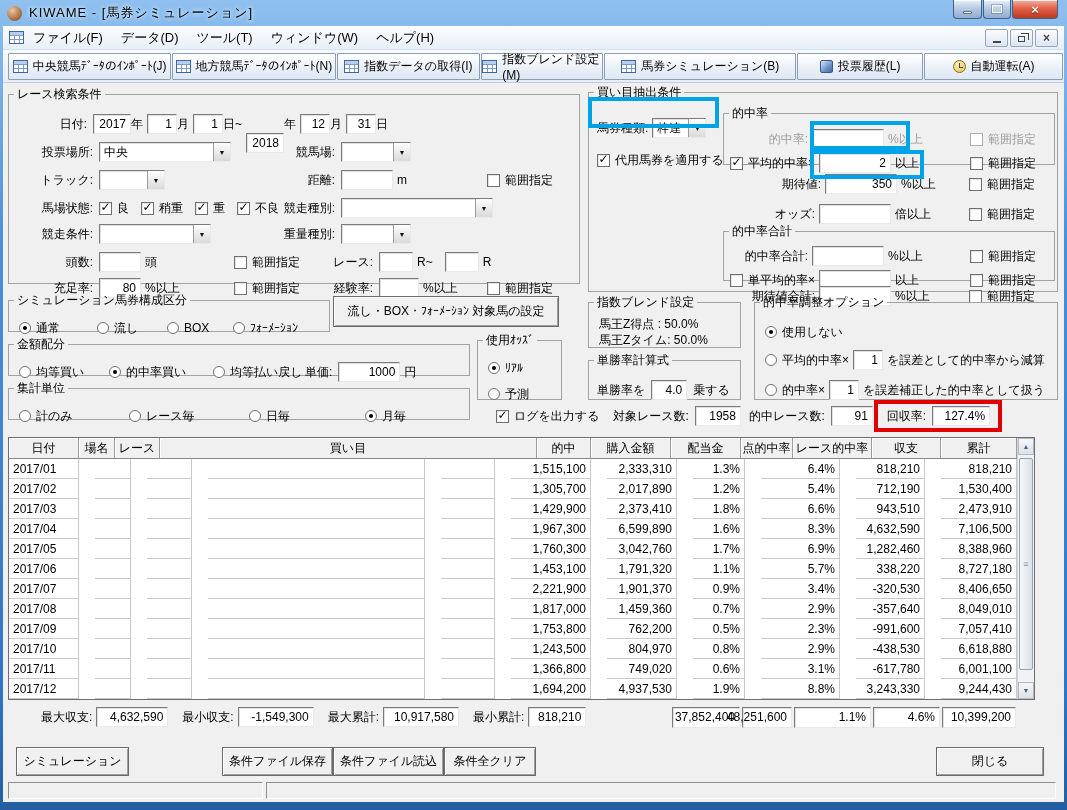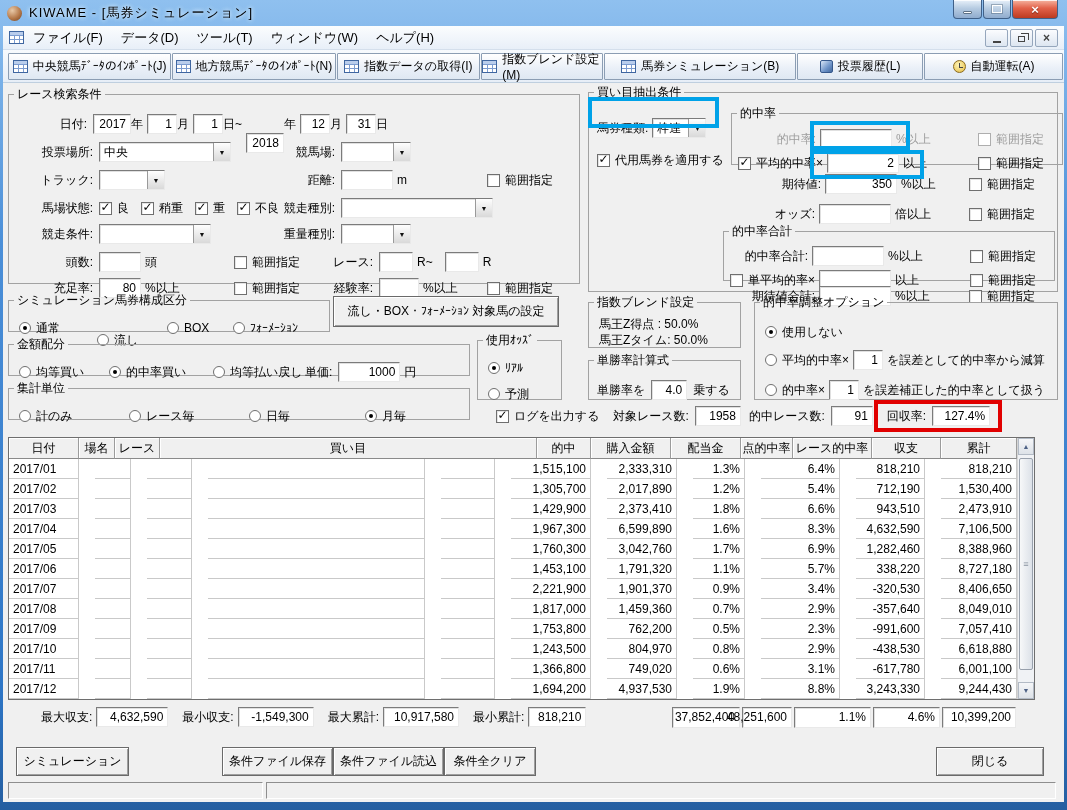--- a/index.html
+++ b/index.html
@@ -305,21 +305,21 @@
         <span class="sp4"></span>
       <span class="combo" style="width:54px;text-align:right;">
           <span class="cval">枠連</span>
           <span class="cbtn">▼</span>
         </span>
     </div>
     <div class="row" style="left:8px;top:48px;">
       <span class="cb on"></span>
         <span class="ltxt">代用馬券を適用する</span>
     </div>
-    <fieldset class="fs" style="left:134px;top:4px;width:332px;height:60px;margin-left:8px;">
+    <fieldset class="fs" style="left:134px;top:4px;width:332px;height:60px;">
       <legend>的中率</legend>
       <div class="row disabled" style="left:0;top:6px;">
         <span class="lbl" style="width:84px;">的中率:</span>
           <span class="sp4"></span>
         <span class="tf" style="width:72px;"></span>
           <span class="sp4"></span>
         <span class="ltxt">%以上</span>
       </div>
       <div class="row disabled" style="left:246px;top:6px;">
         <span class="cb"></span>
@@ -398,21 +398,21 @@
         <span class="ltxt">範囲指定</span>
     </div>
   </fieldset>
 
   <fieldset class="fs" style="left:8px;top:292px;width:322px;height:40px;">
     <legend>シミュレーション馬券構成区分</legend>
     <div class="row" style="left:10px;top:8px;">
         <span class="rb on"></span>
         <span>通常</span>
       </div>
-    <div class="row" style="left:88px;top:20px;">
+    <div class="row" style="left:88px;top:8px;">
         <span class="rb"></span>
         <span>流し</span>
       </div>
     <div class="row" style="left:158px;top:8px;">
         <span class="rb"></span>
         <span>BOX</span>
       </div>
     <div class="row" style="left:224px;top:8px;">
         <span class="rb"></span>
         <span>ﾌｫｰﾒｰｼｮﾝ</span>

